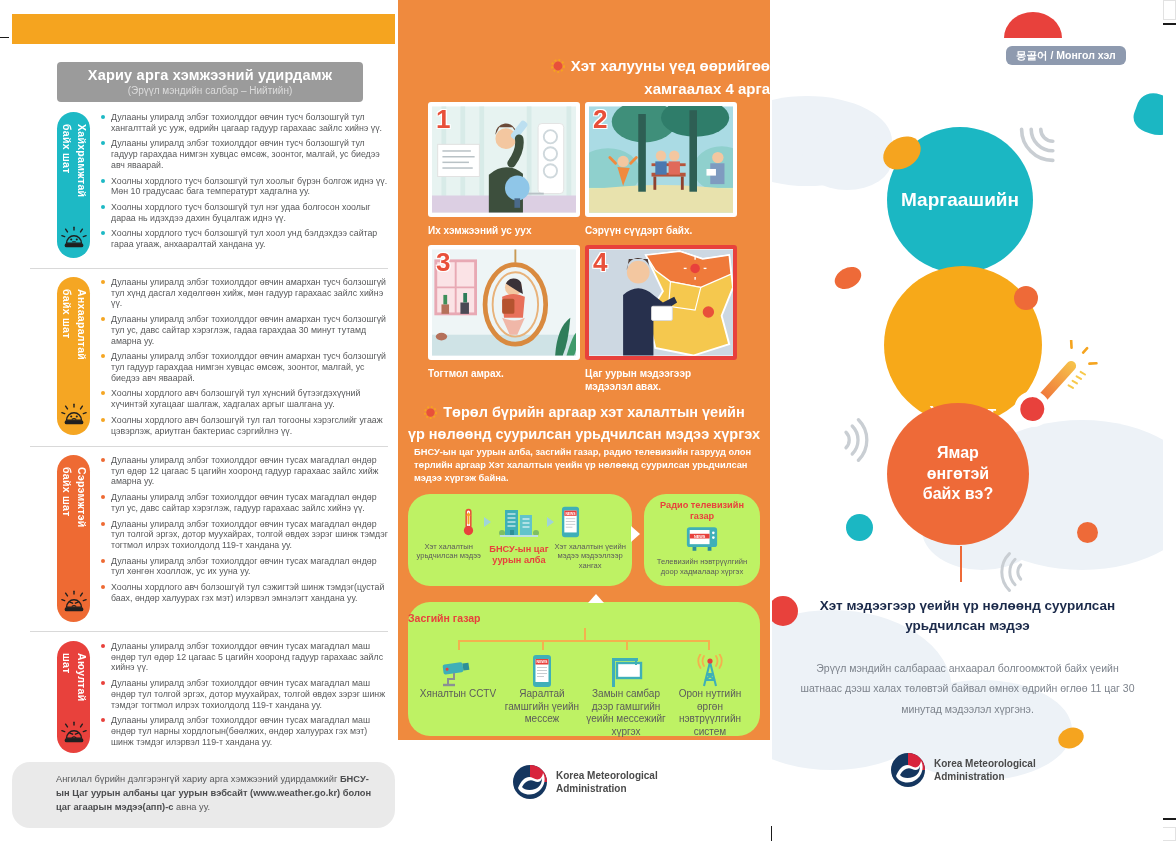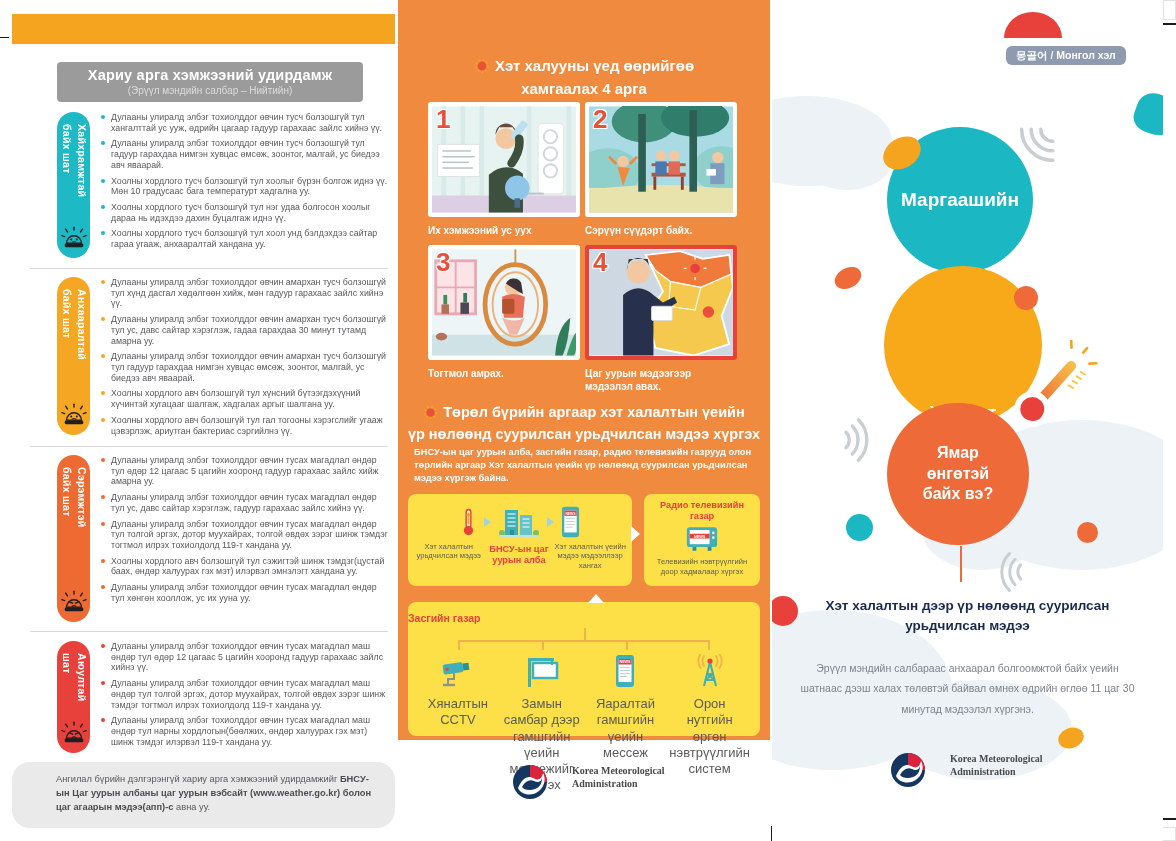--- a/index.html
+++ b/index.html
@@ -31,21 +31,21 @@
   
   #panel-mid { position:absolute; left:398px; top:0; width:372px; height:740px; background:#ef8a3e; }
   .m-title { position:absolute; left:0; width:100%; text-align:center; color:#fff; font-weight:bold; font-size:15px; line-height:1.3; }
   .sun-ico { display:inline-block; vertical-align:-3px; margin-right:5px; }
   .card { position:absolute; width:152px; height:115px; background:#fff; border:4px solid #fff; border-radius:3px; overflow:hidden; }
   .card.red-border { border-color:#e8413c; }
   .card svg { display:block; width:100%; height:100%; }
   .caption { position:absolute; color:#fff; font-weight:bold; font-size:10px; line-height:1.3; width:160px; }
   .m-intro { position:absolute; top:446px; left:16px; width:344px; color:#fff; font-weight:bold; font-size:9.3px; line-height:1.42; }
 
-  .bubble { position:absolute; background:#fde047; border-radius:8px; }
+  .bubble { position:absolute; background:#bef264; border-radius:22px; }
   .bubble-flow { left:10px; top:494px; width:224px; height:92px; }
   .bubble-flow::after { content:""; position:absolute; right:-8px; top:32px; width:0; height:0; border:8px solid transparent; border-left:9px solid #fff; border-right:0; }
   .flow-icons { display:flex; align-items:center; justify-content:center; gap:7px; height:46px; padding-top:9px; }
   .flow-arrow { width:0; height:0; border-left:7px solid #9fd4d9; border-top:5px solid transparent; border-bottom:5px solid transparent; }
   .flow-labels { display:flex; padding:2px 4px 0; }
   .fl { text-align:center; font-size:7.6px; color:#5b5b5b; line-height:1.25; }
   .fl-1 { width:34%; } .fl-2 { width:31%; } .fl-3 { width:35%; }
   .fl.red { color:#e8413c; font-weight:bold; font-size:9.2px; line-height:1.2; padding-top:2px; }
 
   .bubble-media { left:246px; top:494px; width:116px; height:92px; text-align:center; padding-top:6px; }
@@ -53,23 +53,23 @@
   .bm-cap { font-size:7.6px; color:#5b5b5b; line-height:1.25; padding:0 7px; }
 
   .bubble-gov { left:10px; top:602px; width:352px; height:134px; }
   .bubble-gov::before { content:""; position:absolute; left:180px; top:-8px; width:0; height:0; border:8px solid transparent; border-bottom:9px solid #fff; border-top:0; }
   .gov-title { color:#e8413c; font-weight:bold; font-size:10.5px; margin-top:10px; }
   .gov-bracket { position:absolute; top:32px; left:50px; width:252px; height:16px; }
   .gb { position:absolute; background:#f3b14e; }
   .gov-items { position:absolute; top:50px; left:8px; right:8px; display:flex; }
   .gi { flex:1; text-align:center; }
   .gicon { height:36px; display:flex; align-items:flex-end; justify-content:center; }
-  .glabel { font-size:13px; color:#5b5b5b; line-height:1.25; margin-top:8px; padding:0 2px; }
-
-  .kma { position:absolute; display:flex; gap:24px;font-family:Liberation Serif, serif; }
+  .glabel { font-size:10px; color:#5b5b5b; line-height:1.25; margin-top:0; padding:0 2px; }
+
+  .kma { position:absolute; display:flex; align-items:center; gap:8px; }
   .kma-text { font-size:10px; color:#4a4a4a; font-weight:bold; line-height:1.3; }
 
   
   #panel-right { position:absolute; left:772px; top:0; width:391px; height:841px; overflow:hidden; background:#fff; }
   .cloud { position:absolute; background:#edf2f7; border-radius:50%; }
   .badge { position:absolute; left:234px; top:46px; height:19px; background:#8e9aaf; border-radius:6px; color:#fff; font-size:10.5px; font-weight:bold; line-height:19px; padding:0 10px; }
   .half-red { position:absolute; left:232px; top:12px; width:58px; height:26px; background:#e8413c; border-radius:58px 58px 0 0 / 52px 52px 0 0; }
   .circle { position:absolute; border-radius:50%; display:flex; align-items:center; justify-content:center; text-align:center; color:#fff; font-weight:bold; }
   #c1 { left:115px; top:127px; width:146px; height:146px; background:#1bb7c3; font-size:19px; z-index:2; }
   #c2 { left:112px; top:266px; width:158px; height:158px; background:#f7a919; font-size:19px; z-index:3;align-items:flex-end; }
@@ -178,22 +178,22 @@
             <path d="M19.5 12.5 l-3 1.2"></path>
         </g>
         <path d="M13 17 q2 -1.6 4 0" stroke="#1f1f1f" stroke-width="1.2" fill="none" stroke-linecap="round"></path>
         <rect x="5" y="18" width="20" height="4.5" rx="2" fill="#1f1f1f"></rect>
       </svg>
     </div>
     <ul class="bullets" style="--dot: #ee6a33;">
       <li>Дулааны улиралд элбэг тохиолддог өвчин тусах магадлал өндөр тул өдөр 12 цагаас 5 цагийн хооронд гадуур гарахаас зайлс хийж амарна уу.</li>
       <li>Дулааны улиралд элбэг тохиолддог өвчин тусах магадлал өндөр тул ус, давс сайтар хэрэглэж, гадуур гарахаас зайлс хийнэ үү.</li>
       <li>Дулааны улиралд элбэг тохиолддог өвчин тусах магадлал өндөр тул толгой эргэх, дотор муухайрах, толгой өвдөх зэрэг шинж тэмдэг тогтмол илрэх тохиолдолд 119-т хандана уу.</li>
+      <li>Дулааны улиралд элбэг тохиолддог өвчин тусах магадлал өндөр тул хөнгөн хооллож, ус их ууна уу.</li>
       <li>Хоолны хордлого авч болзошгүй тул сэжигтэй шинж тэмдэг(цустай баах, өндөр халуурах гэх мэт) илэрвэл эмнэлэгт хандана уу.</li>
-      <li>Дулааны улиралд элбэг тохиолддог өвчин тусах магадлал өндөр тул хөнгөн хооллож, ус их ууна уу.</li>
     </ul>
   </div>
   <div class="divider" style="top:631px;"></div>
 
   <div class="lp-section" style="top:641px;height:114px;">
     <div class="pill" style="height: 112px; background: rgb(232, 65, 60);">
       <div class="pill-label">Аюултай
 шат</div>
       <svg class="siren" width="28" height="25" viewBox="0 0 30 26">
         <g stroke="#1f1f1f" stroke-width="1.5" stroke-linecap="round" fill="none">
@@ -217,21 +217,21 @@
     </ul>
   </div>
 
   <div class="lp-footer">
     <span>Ангилал бүрийн дэлгэрэнгүй хариу арга хэмжээний удирдамжийг </span><b>БНСУ-ын Цаг уурын албаны цаг уурын вэбсайт (www.weather.go.kr) болон цаг агаарын мэдээ(апп)-с</b><span> авна уу.</span>
   </div>
 </div>
 
 <div id="panel-mid">
 
-  <div class="m-title" style="top:56px;">
+  <div class="m-title" style="top:56px;text-align:right;">
     <span class="sun-ico">
       <svg width="16" height="16" viewBox="0 0 20 20">
         <circle cx="10" cy="10" r="5.5" fill="#e8503a"></circle>
         <circle cx="10" cy="10" r="7.5" fill="none" stroke="#f6a41f" stroke-width="2.4" stroke-dasharray="2.4 2.6"></circle>
       </svg>
     </span><span>Хэт халууны үед өөрийгөө</span><br>
     <span>хамгаалах 4 арга</span>
   </div>
 
   <div class="card" style="left:30px;top:102px;">
@@ -447,42 +447,42 @@
                 <circle cx="9" cy="10" r="1.5" fill="#e8413c"></circle>
               </g>
             <path d="M16 15 v6 h-6 v6" stroke="#8a9094" stroke-width="2" fill="none"></path>
             <path d="M5 27 h12" stroke="#8a9094" stroke-width="2.4"></path>
           </svg>
         </div>
         <div class="glabel">Хяналтын CCTV</div>
       </div>
       <div class="gi">
         <div class="gicon">
-          <svg width="36" height="32" viewBox="0 0 36 32">
-            <rect x="4" y="2" width="3" height="29" fill="#3fafb8"></rect>
-            <rect x="4" y="2" width="26" height="3" fill="#3fafb8"></rect>
-            <rect x="9" y="7" width="24" height="15" fill="#fff" stroke="#3fafb8" stroke-width="2.4"></rect>
-            <path d="M28 5 v4" stroke="#3fafb8" stroke-width="2"></path>
-          </svg>
-        </div>
-        <div class="glabel">Замын самбар дээр гамшгийн үеийн мессежийг хүргэх</div>
-      </div>
-      <div class="gi">
-        <div class="gicon">
           <svg width="20" height="34" viewBox="0 0 20 34">
             <rect x="1" y="1" width="18" height="32" rx="3" fill="#3fafb8"></rect>
             <rect x="3.5" y="5" width="13" height="23" fill="#fff"></rect>
             <rect x="3.5" y="5" width="13" height="5.5" fill="#e8413c"></rect>
             <text x="10" y="9.4" font-size="3.6" fill="#fff" text-anchor="middle" font-weight="bold">NEWS</text>
             <g stroke="#c6ccd0" stroke-width="1">
                 <path d="M5 13.5 h10 M5 16.5 h10 M5 19.5 h10 M5 22.5 h7"></path>
               </g>
           </svg>
         </div>
         <div class="glabel">Яаралтай гамшгийн үеийн мессеж</div>
+      </div>
+      <div class="gi">
+        <div class="gicon">
+          <svg width="36" height="32" viewBox="0 0 36 32">
+            <rect x="4" y="2" width="3" height="29" fill="#3fafb8"></rect>
+            <rect x="4" y="2" width="26" height="3" fill="#3fafb8"></rect>
+            <rect x="9" y="7" width="24" height="15" fill="#fff" stroke="#3fafb8" stroke-width="2.4"></rect>
+            <path d="M28 5 v4" stroke="#3fafb8" stroke-width="2"></path>
+          </svg>
+        </div>
+        <div class="glabel">Замын самбар дээр гамшгийн үеийн мессежийг хүргэх</div>
       </div>
       <div class="gi">
         <div class="gicon">
           <svg width="36" height="34" viewBox="0 -2 36 34">
             <g stroke="#3fafb8" stroke-width="2" fill="none">
                 <path d="M18 6 L12 30"></path>
                 <path d="M18 6 L24 30"></path>
                 <path d="M14.8 18 H21.2"></path>
                 <path d="M13.2 24 H22.8"></path>
                 <path d="M14.8 18 L22.8 24 M21.2 18 L13.2 24"></path>
@@ -587,21 +587,21 @@
       <g stroke="#f5a41f" stroke-width="2.6" stroke-linecap="round">
         <path d="M55 -2 v-6"></path>
           <path d="M67 2 l5 -5"></path>
           <path d="M43 2 l-5 -5"></path>
       </g>
     </g>
   </svg>
 
   <div class="vline"></div>
 
-  <div class="r-heading">Хэт халалтын дээр үр нөлөөнд суурилсан
+  <div class="r-heading">Хэт мэдээгээр үеийн үр нөлөөнд суурилсан
 урьдчилсан мэдээ</div>
   <div class="r-body">Эрүүл мэндийн салбараас анхаарал болгоомжтой байх үеийн шатнаас дээш халах төлөвтэй байвал өмнөх өдрийн өглөө 11 цаг 30 минутад мэдээлэл хүргэнэ.</div>
 
   <div class="kma" style="left:118px;top:752px;">
     <svg width="36" height="36" viewBox="0 0 36 36">
       <circle cx="18" cy="18" r="17" fill="#15365f"></circle>
       <path d="M18 1 A17 17 0 0 1 35 18 L18 18 Z" fill="#d8243c"></path>
       <path d="M6 24 C10 14 16 11 21 14 C26 17 30 15 31 9 C34 14 33 22 27 27 C20 33 9 31 6 24 Z" fill="#fff"></path>
       <path d="M10 23 C13 17 18 15 22 17 C26 19 29 18 30 14 C30 19 28 23 23 25 C18 27 12 26 10 23 Z" fill="#15365f"></path>
     </svg>

